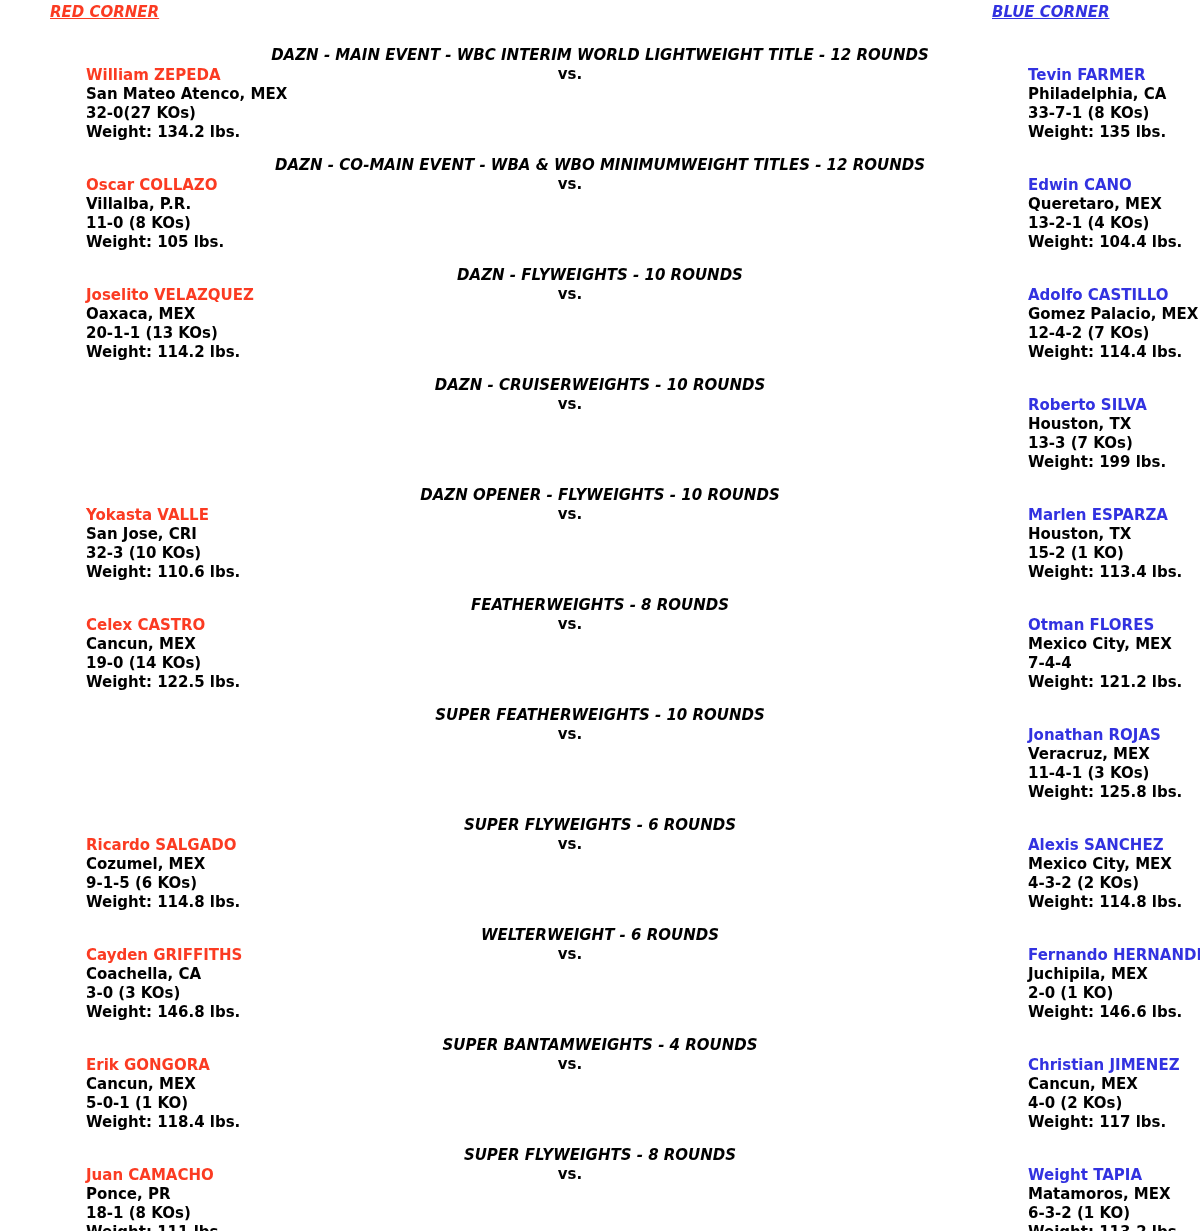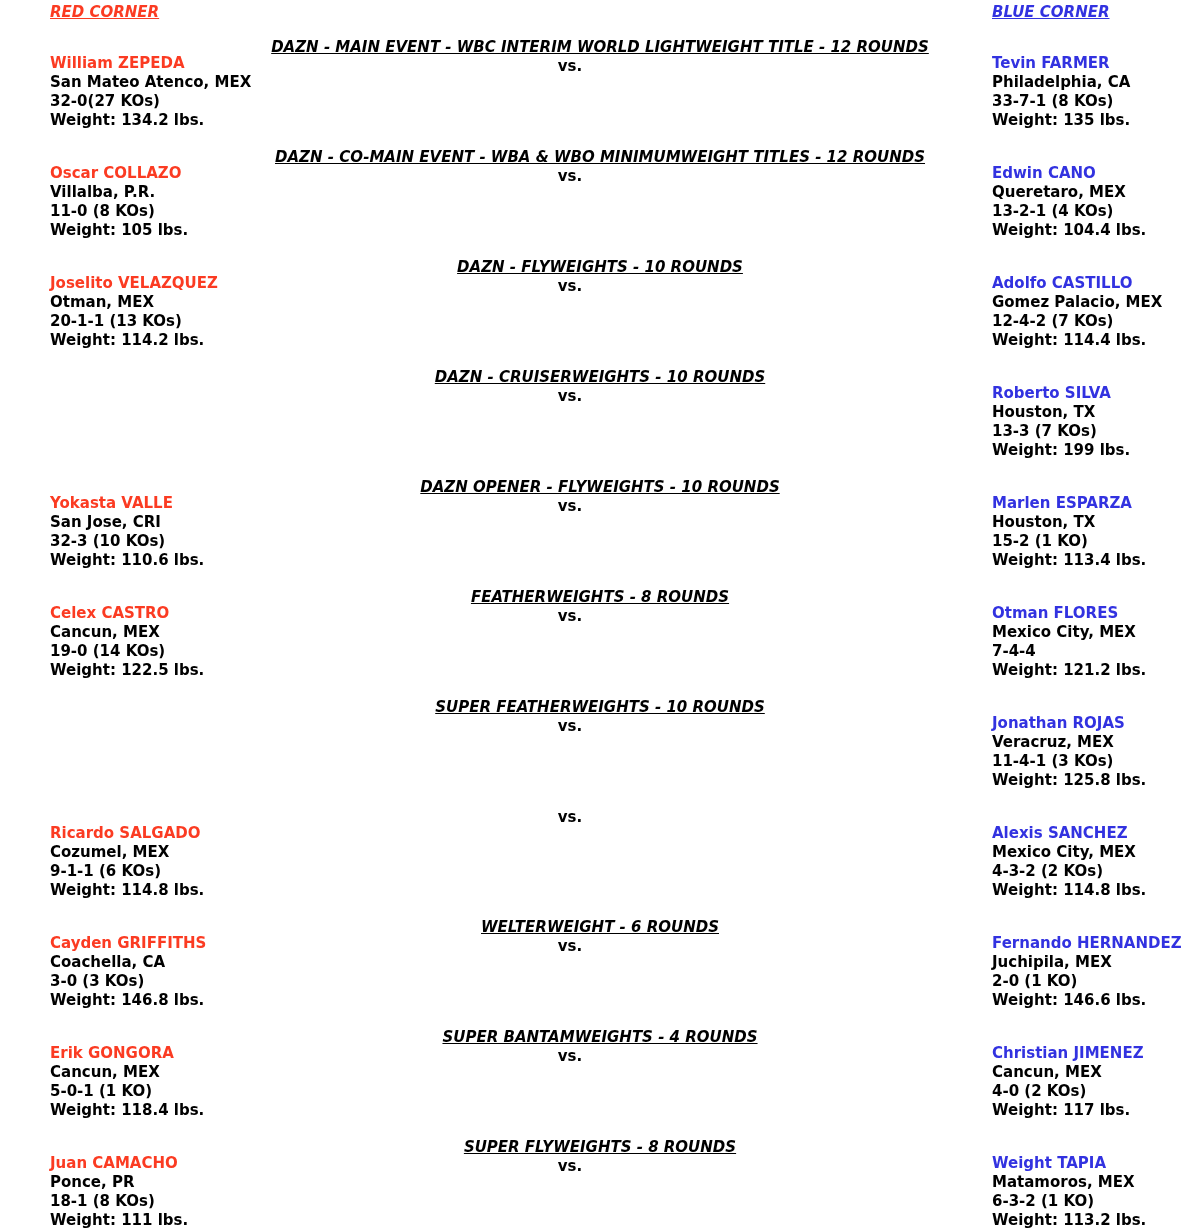--- a/index.html
+++ b/index.html
@@ -43,30 +43,31 @@
   }
   .bout .center {
     position: absolute;
     left: 0;
     right: 0;
     top: 0;
     text-align: center;
   }
   .bout .title {
     font-style: italic;
-    text-decoration: underline;
     white-space: nowrap;
+    margin-top: 8px;
   }
   .bout .vs {
     transform: translateX(-30px);
   }
   .fighter {
     position: absolute;
-    top: 16px;
+    top: 28px;
     white-space: nowrap;
+    margin-left: 36px;
   }
   .fighter.left  { left: 50px; }
   .fighter.right { left: 992px; }
   .fighter .name.red  { color: var(--red); }
   .fighter .name.blue { color: var(--blue); }
 </style>
 </head>
 <body>
 
 <div class="page">
@@ -113,21 +114,21 @@
     </div>
   </div>
 
   <div class="bout">
     <div class="center">
       <div class="title">DAZN - FLYWEIGHTS - 10 ROUNDS</div>
       <div class="vs">vs.</div>
     </div>
     <div class="fighter left">
       <div class="name red">Joselito VELAZQUEZ</div>
-      <div>Otman, MEX</div>
+      <div>Oaxaca, MEX</div>
       <div>20-1-1 (13 KOs)</div>
       <div>Weight: 114.2 lbs.</div>
     </div>
     <div class="fighter right">
       <div class="name blue">Adolfo CASTILLO</div>
       <div>Gomez Palacio, MEX</div>
       <div>12-4-2 (7 KOs)</div>
       <div>Weight: 114.4 lbs.</div>
     </div>
   </div>
@@ -191,26 +192,27 @@
     <div class="fighter right">
       <div class="name blue">Jonathan ROJAS</div>
       <div>Veracruz, MEX</div>
       <div>11-4-1 (3 KOs)</div>
       <div>Weight: 125.8 lbs.</div>
     </div>
   </div>
 
   <div class="bout">
     <div class="center">
+      <div class="title">SUPER FLYWEIGHTS - 6 ROUNDS</div>
       <div class="vs">vs.</div>
     </div>
     <div class="fighter left">
       <div class="name red">Ricardo SALGADO</div>
       <div>Cozumel, MEX</div>
-      <div>9-1-1 (6 KOs)</div>
+      <div>9-1-5 (6 KOs)</div>
       <div>Weight: 114.8 lbs.</div>
     </div>
     <div class="fighter right">
       <div class="name blue">Alexis SANCHEZ</div>
       <div>Mexico City, MEX</div>
       <div>4-3-2 (2 KOs)</div>
       <div>Weight: 114.8 lbs.</div>
     </div>
   </div>
 

